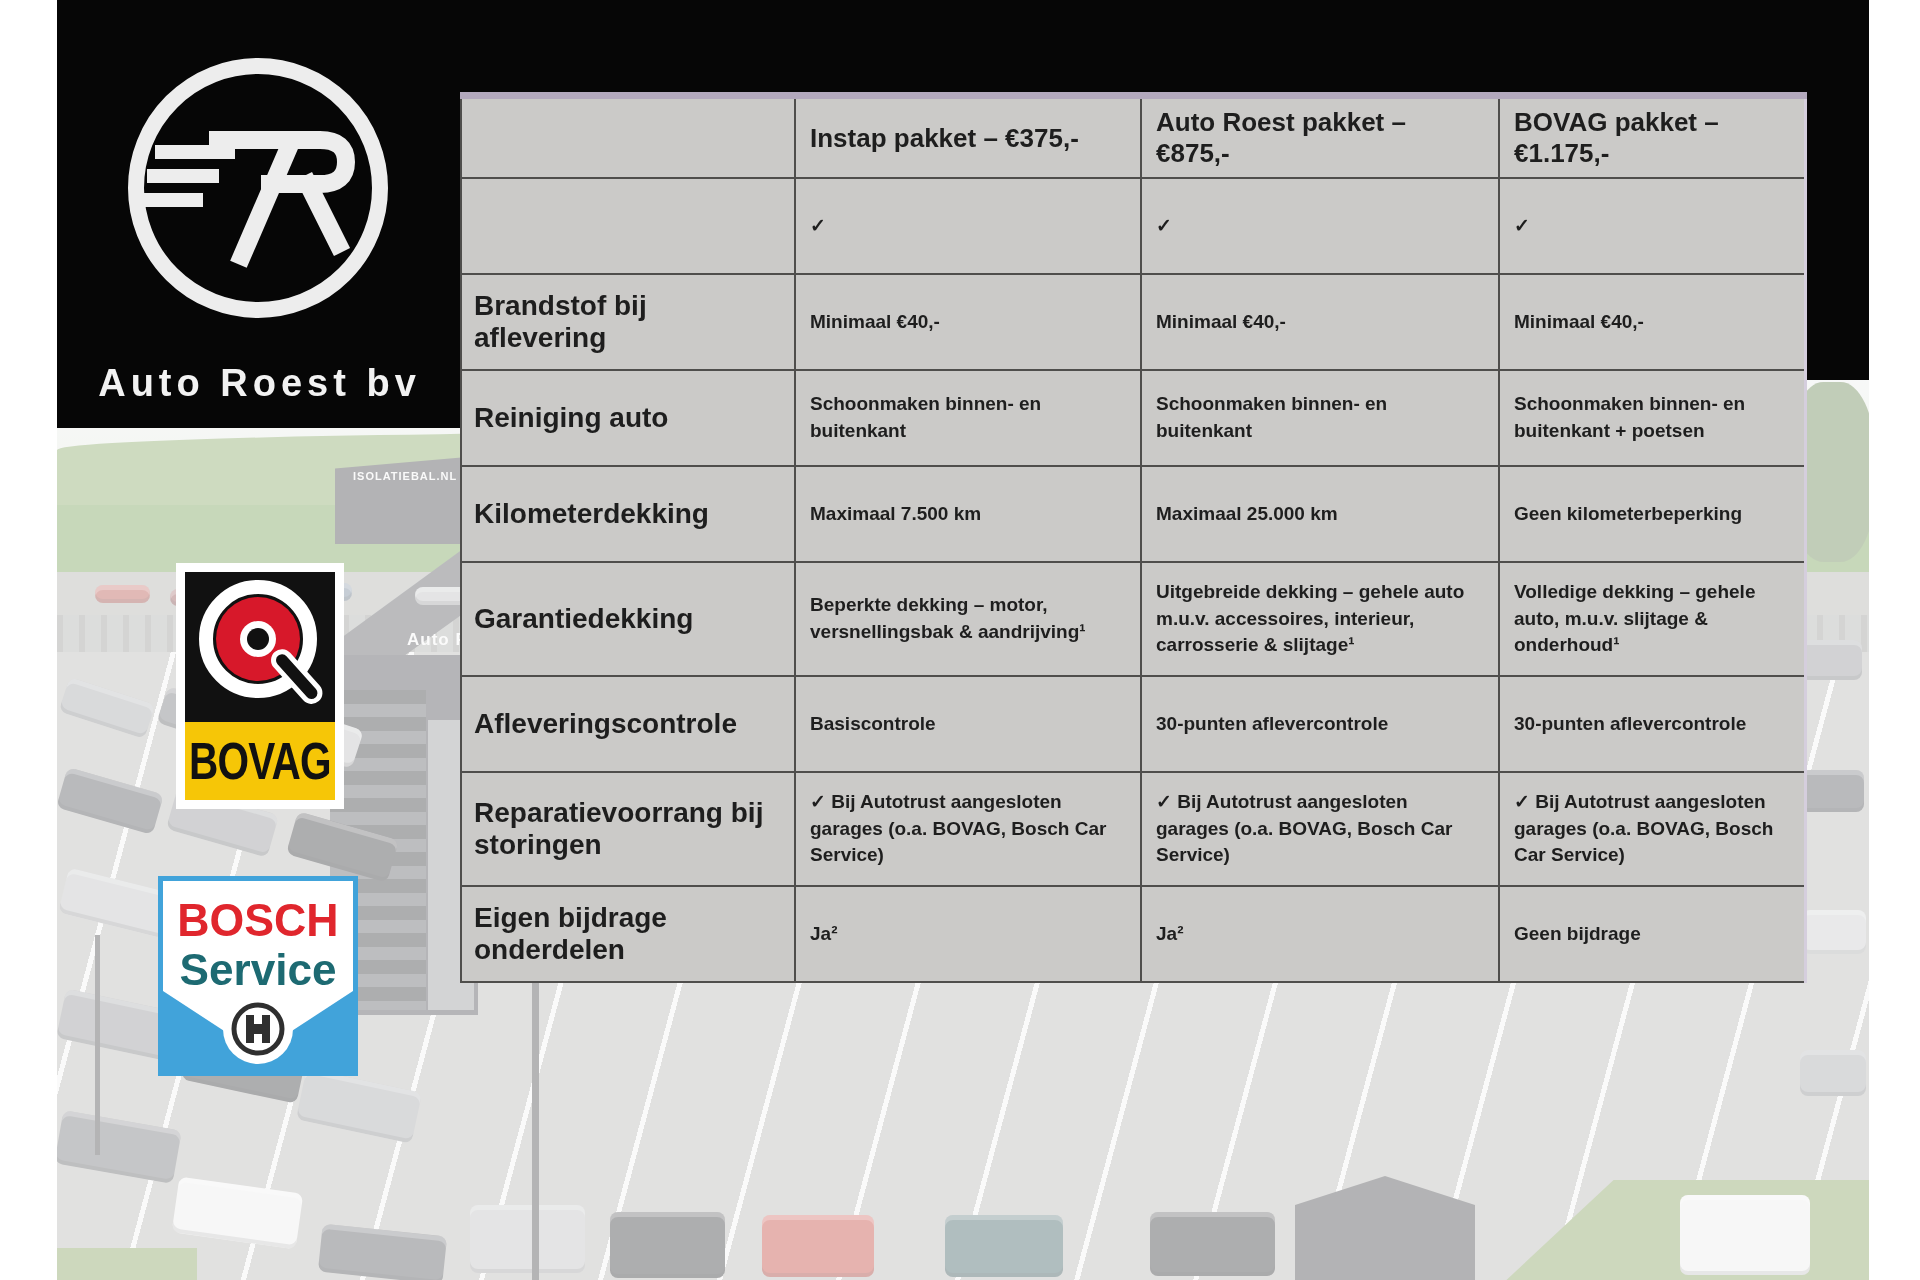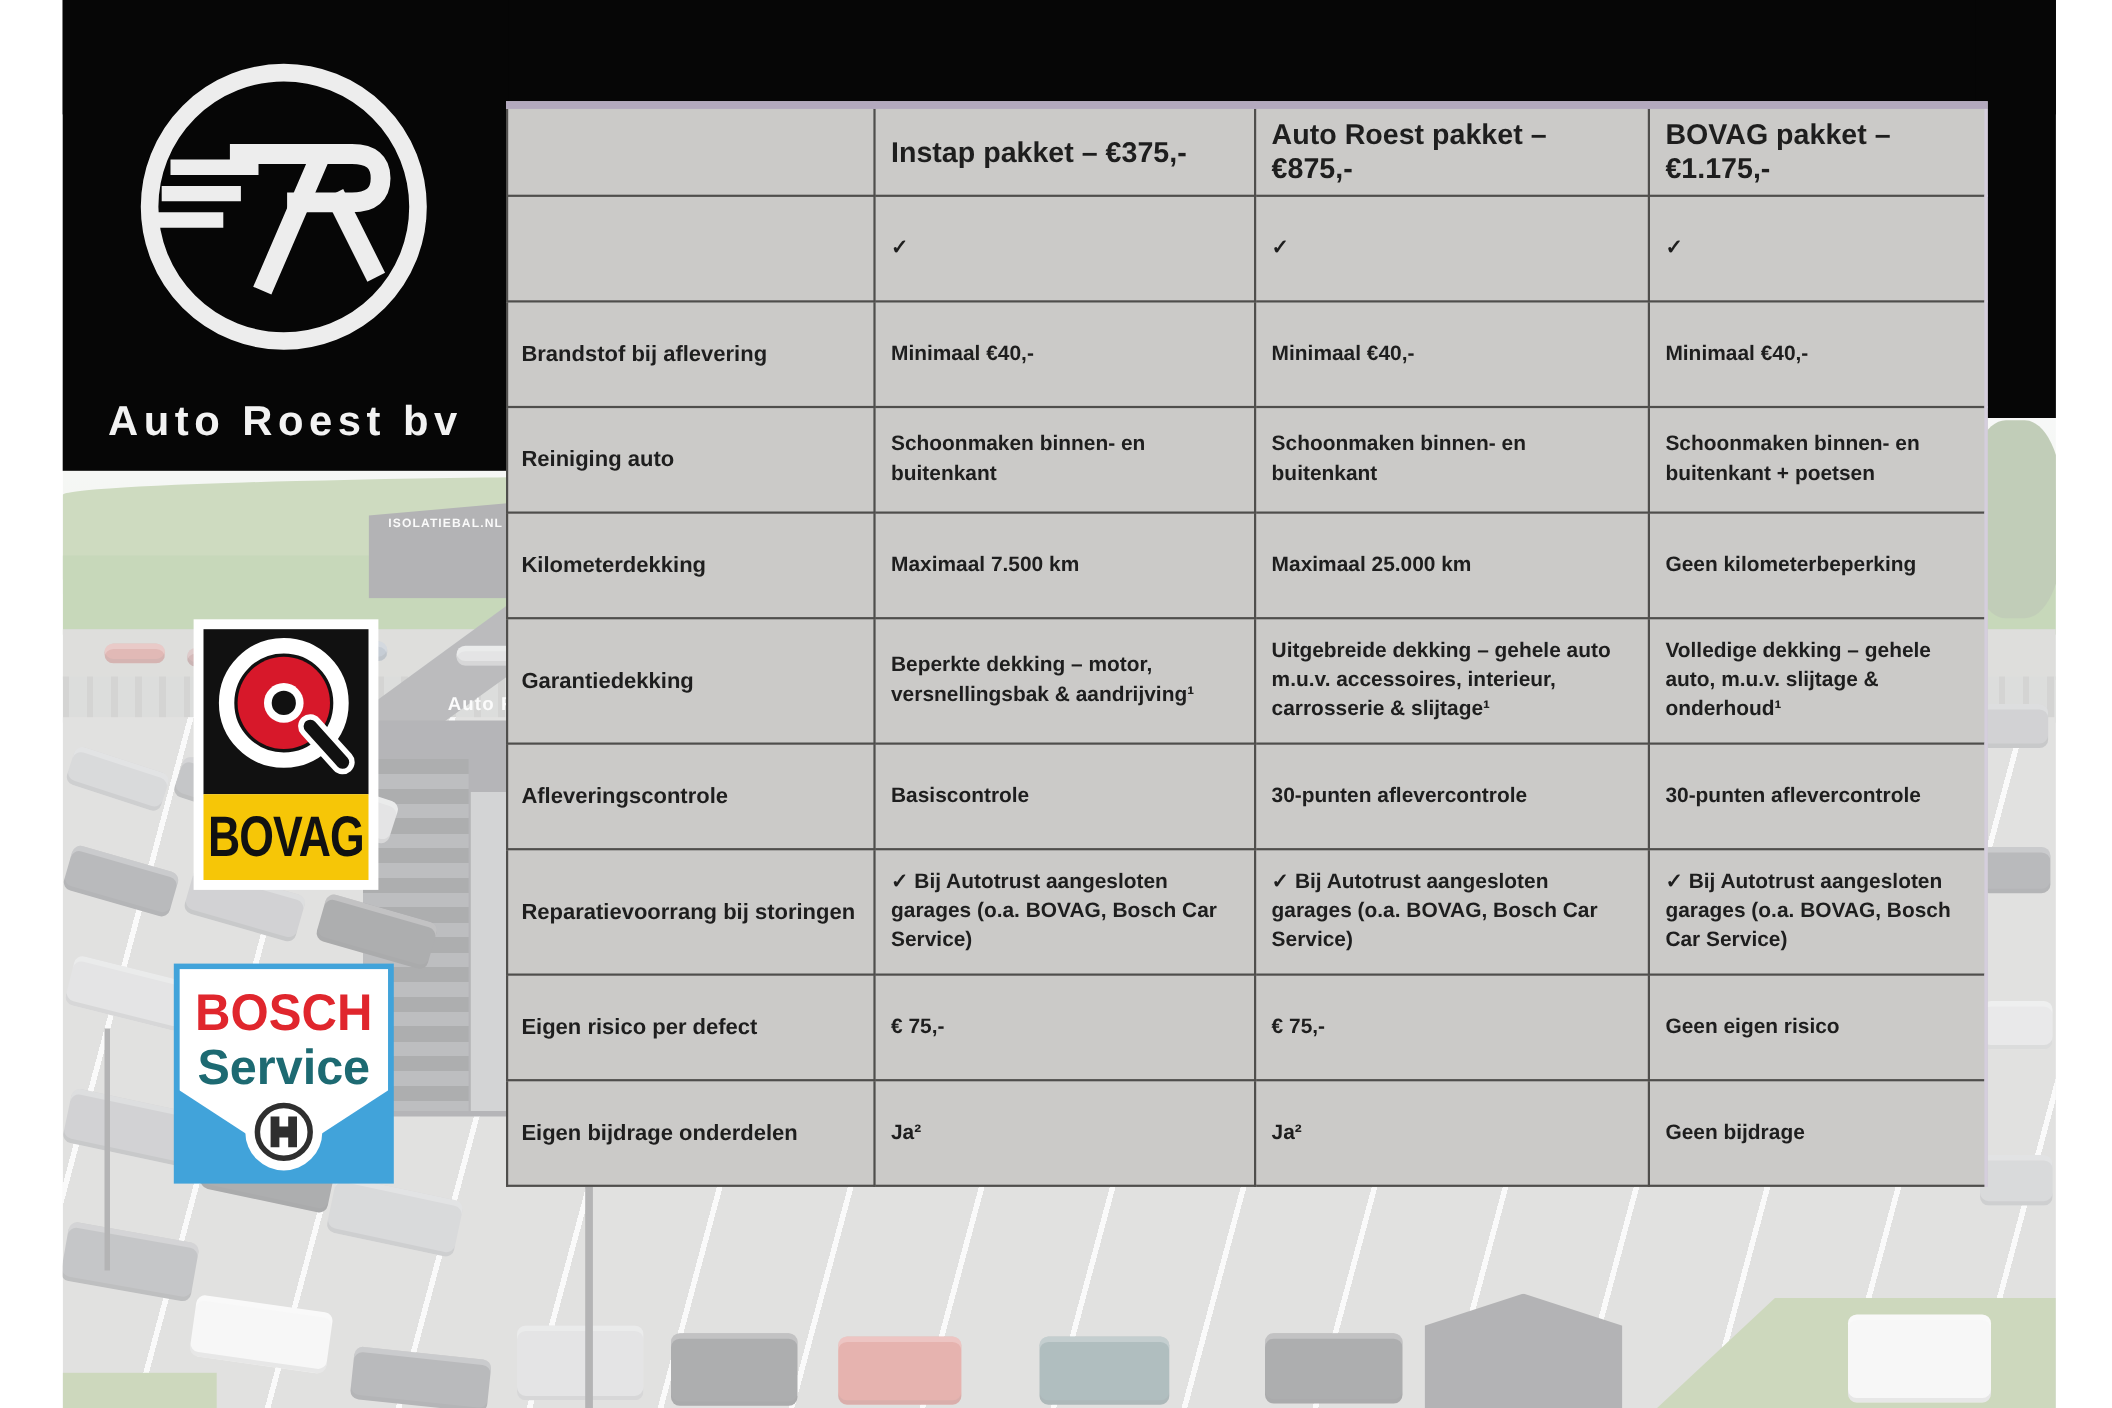--- a/index.html
+++ b/index.html
@@ -85,21 +85,21 @@
                    border-radius:50%;display:flex;align-items:center;justify-content:center;}
 
   
   .pakket-table{position:absolute;left:460px;top:92px;width:1344px;border-collapse:collapse;
                 table-layout:fixed;background:#cbcac8;
                 border-top:7px solid #b3a9bd;border-left:2px solid #bcb3c0;
                 border-right:3px solid #d5cedd;border-bottom:2px solid #6b6a68;}
   .pakket-table th,.pakket-table td{border:2px solid #4f4e4c;vertical-align:middle;
                 text-align:left;color:#1e1e1e;background:#cbcac8;}
   .pakket-table thead th{height:66px;font-size:26px;font-weight:bold;padding:6px 14px;}
-  .pakket-table tbody th{font-size:20px;font-weight:bold;padding:10px 10px 10px 12px;}
+  .pakket-table tbody th{font-size:28px;font-weight:bold;padding:10px 10px 10px 12px;}
   .pakket-table tbody td{font-size:19px;font-weight:bold;padding:10px 14px;line-height:1.4;}
   .pakket-table tbody tr{min-height:76px;}
   .pakket-table tbody tr td, .pakket-table tbody tr th{height:74px;}
   .pakket-table tbody tr.tall td, .pakket-table tbody tr.tall th{height:92px;}
 </style>
 </head>
 <body>
 
 <div class="page">
 
@@ -252,26 +252,20 @@
           <td>30-punten aflevercontrole</td>
           <td>30-punten aflevercontrole</td>
         </tr>
         <tr class="tall">
           <th>Reparatievoorrang bij storingen</th>
           <td>✓ Bij Autotrust aangesloten garages (o.a. BOVAG, Bosch Car Service)</td>
           <td>✓ Bij Autotrust aangesloten garages (o.a. BOVAG, Bosch Car Service)</td>
           <td>✓ Bij Autotrust aangesloten garages (o.a. BOVAG, Bosch Car Service)</td>
         </tr>
         <tr>
-          <th>Eigen risico per defect</th>
-          <td>€ 75,-</td>
-          <td>€ 75,-</td>
-          <td>Geen eigen risico</td>
-        </tr>
-        <tr>
           <th>Eigen bijdrage onderdelen</th>
           <td>Ja²</td>
           <td>Ja²</td>
           <td>Geen bijdrage</td>
         </tr>
       </tbody>
   </table>
 
 </div>
 

